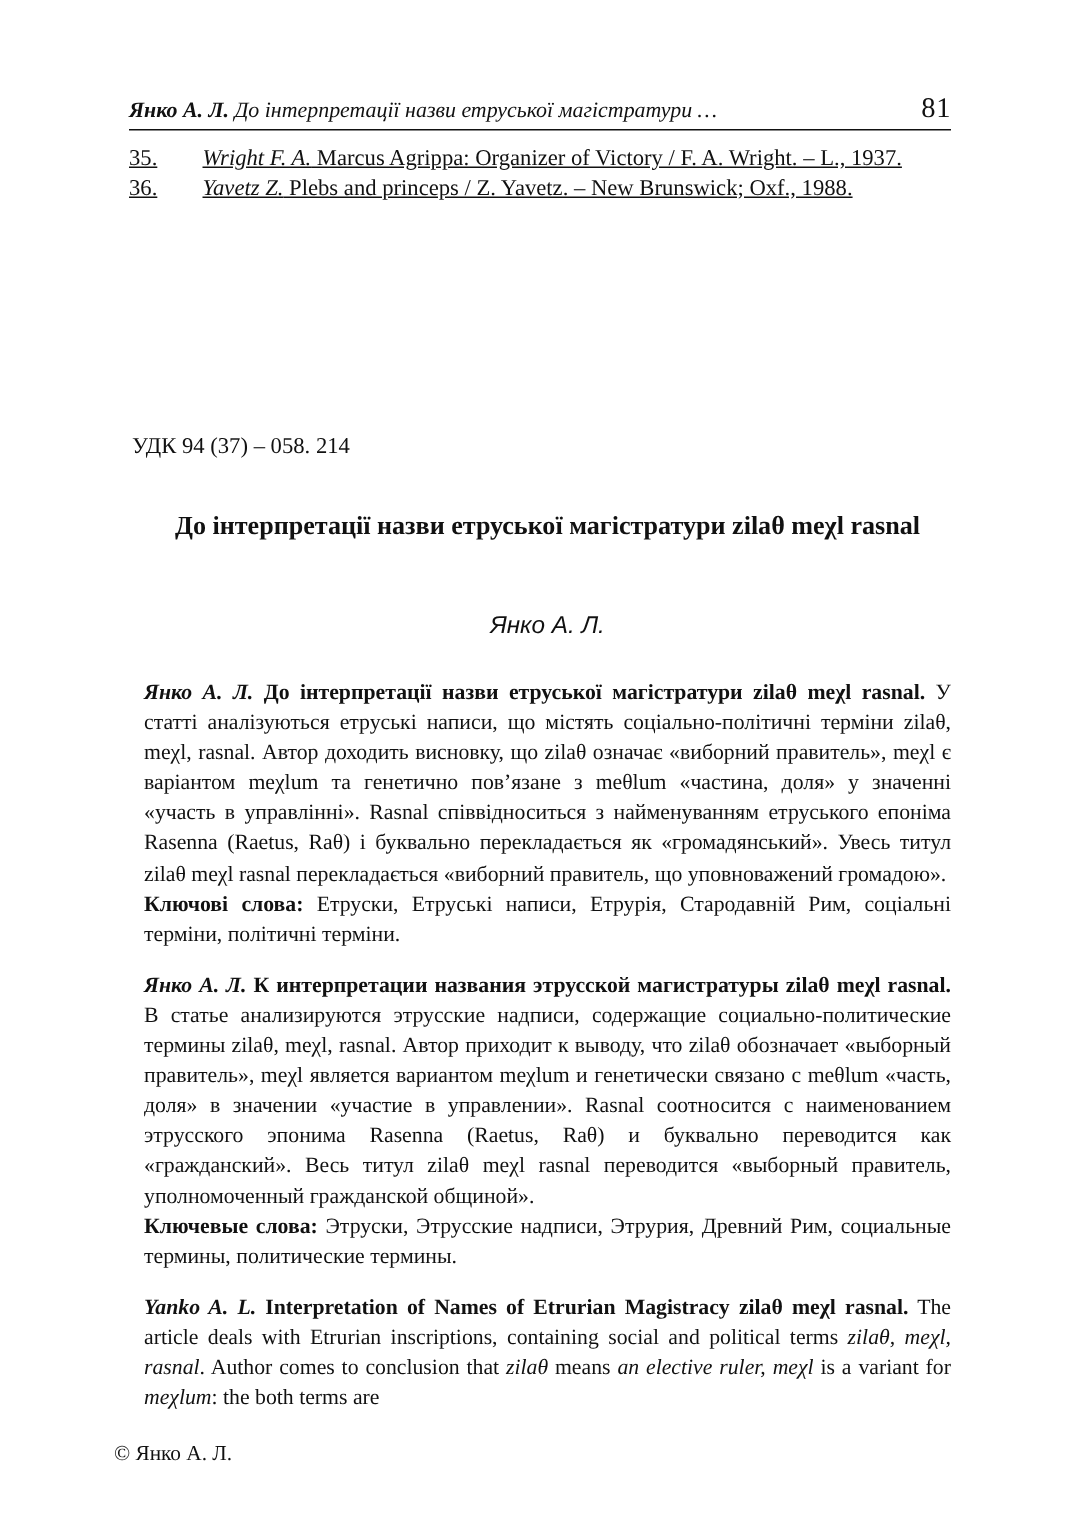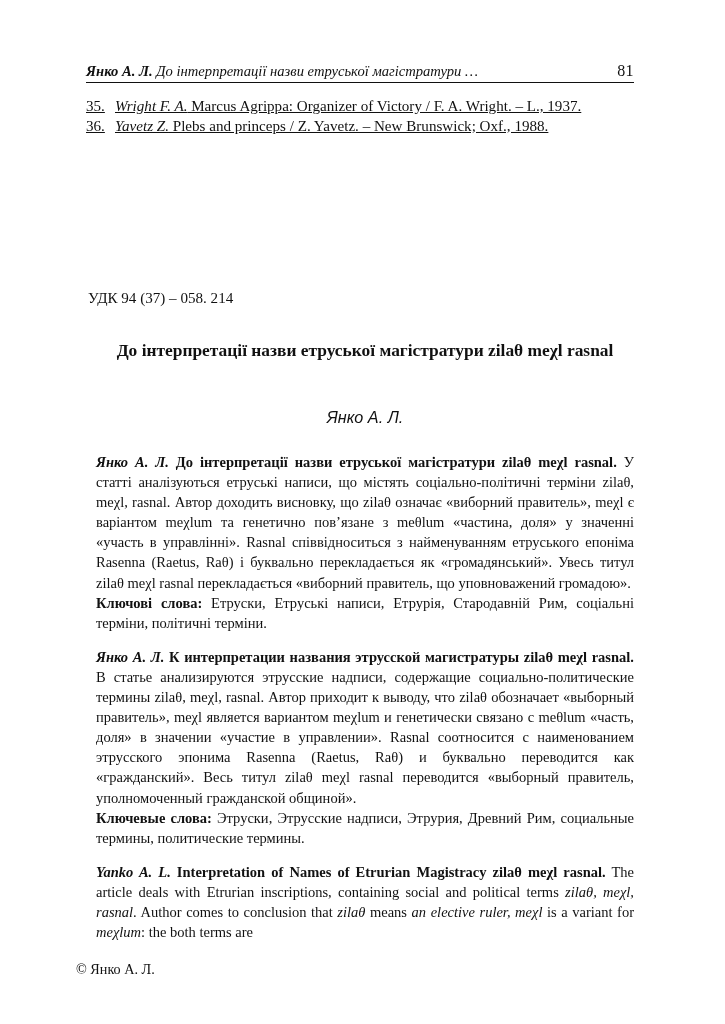--- a/index.html
+++ b/index.html
@@ -40,21 +40,21 @@
     white-space: nowrap;
   }
   .rh-author {
     font-weight: bold;
     font-style: italic;
   }
   .rh-title {
     font-style: italic;
   }
   .rh-page {
-    font-size: 16px;
+    font-size: 19px;
     letter-spacing: .4px;
   }
 
   
   .biblio {
     position: absolute;
     left: 86px;
     top: 97px;
     width: 552px;
     text-decoration: underline;
@@ -67,20 +67,21 @@
   }
   .bib-num {
     width: 29px;
     flex: 0 0 29px;
     text-align: left;
   }
   .bib-text {
     flex: 1 1 auto;
     text-align: justify;
     text-justify: inter-word;
+    margin-left: 20px;
   }
   .bib-text i { font-style: italic; }
 
   
   .udc {
     position: absolute;
     left: 88px;
     top: 290px;
     font-size: 15.1px;
   }

